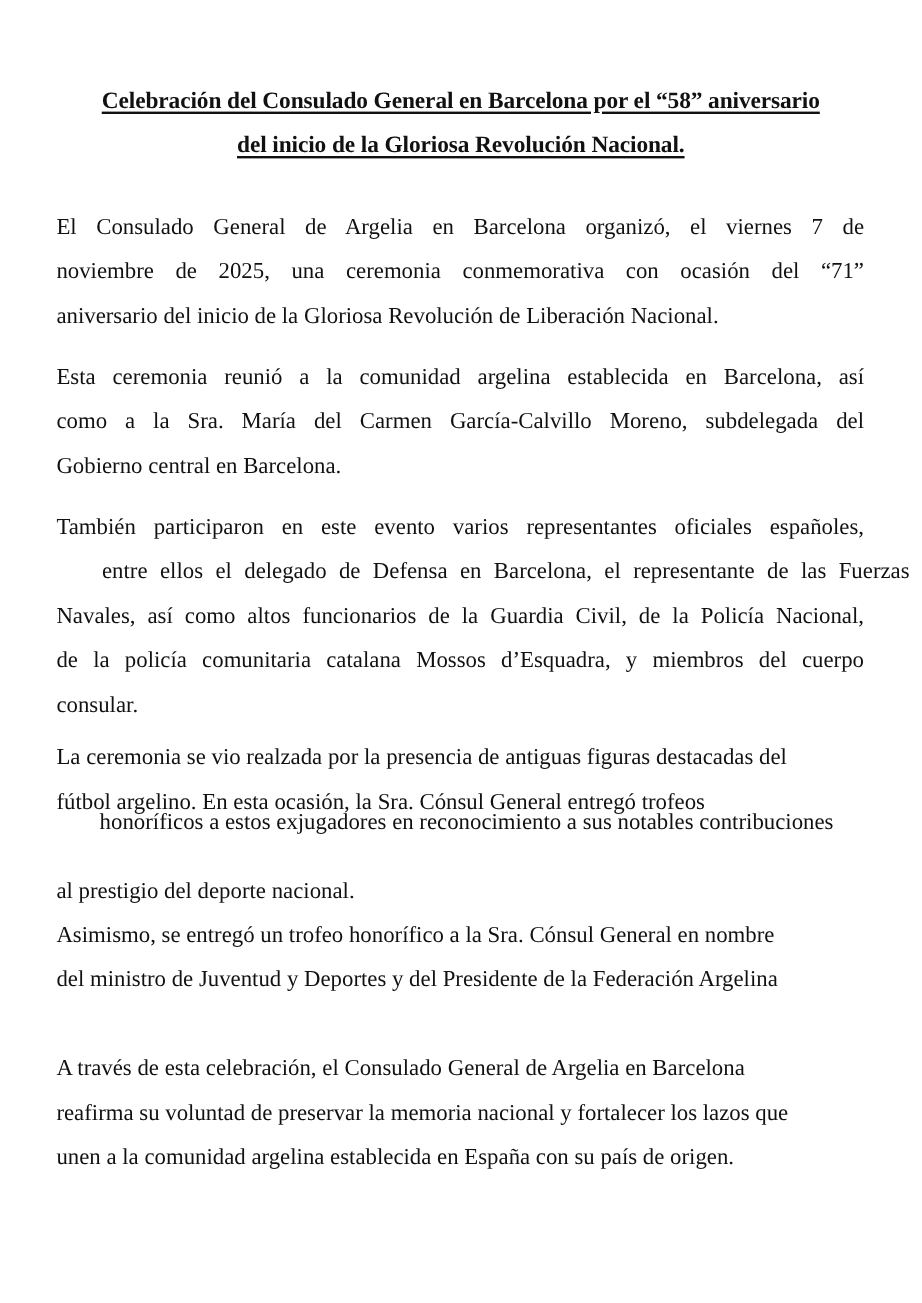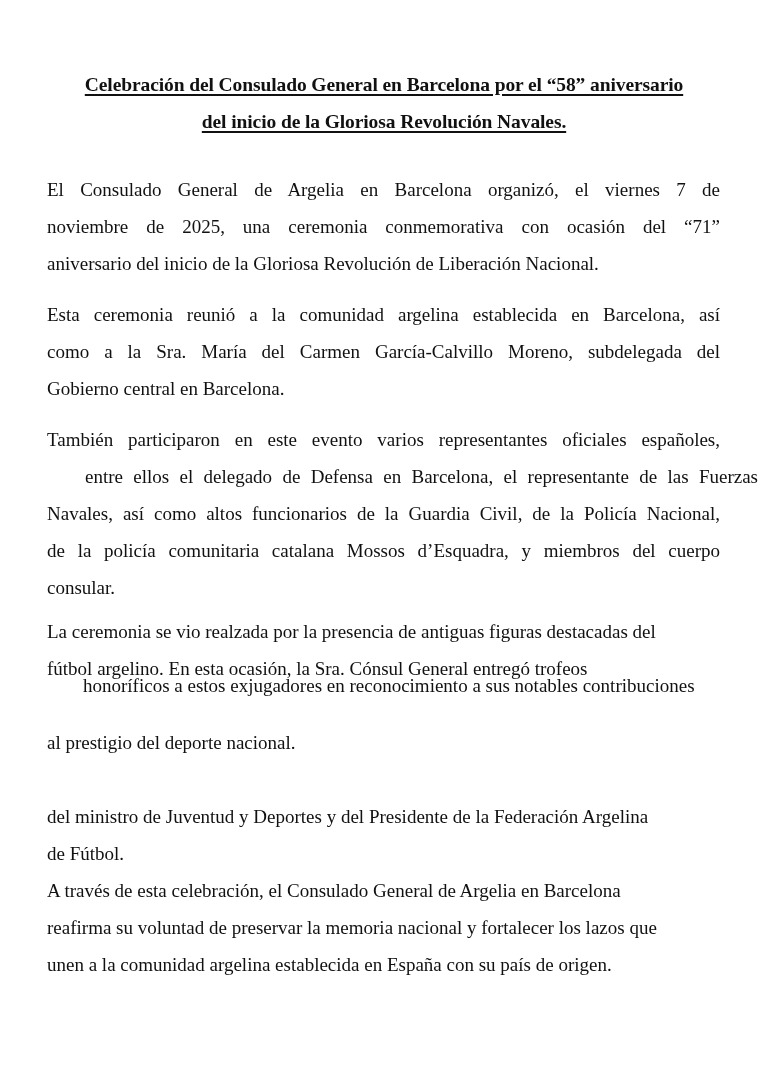--- a/index.html
+++ b/index.html
@@ -21,40 +21,40 @@
     .just {
       text-align: justify; text-align-last: justify; white-space: normal;
       height: 24px; overflow: hidden;
     }
   </style>
 </head>
 <body>
 
 <div class="page">
   <div class="title-line" style="top:74px;">Celebración del Consulado General en Barcelona por el “58” aniversario</div>
-  <div class="title-line" style="top:111px;">del inicio de la Gloriosa Revolución Navales.</div>
+  <div class="title-line" style="top:111px;">del inicio de la Gloriosa Revolución Nacional.</div>
 
   <div class="line just" style="top:178px;">El Consulado General de Argelia en Barcelona organizó, el viernes 7 de</div>
   <div class="line just" style="top:215px;">noviembre de 2025, una ceremonia conmemorativa con ocasión del “71”</div>
   <div class="line" style="top:252px;">aniversario del inicio de la Gloriosa Revolución de Liberación Nacional.</div>
 
   <div class="line just" style="top:303px;">Esta ceremonia reunió a la comunidad argelina establecida en Barcelona, así</div>
   <div class="line just" style="top:340px;">como a la Sra. María del Carmen García-Calvillo Moreno, subdelegada del</div>
   <div class="line" style="top:377px;">Gobierno central en Barcelona.</div>
 
   <div class="line just" style="top:428px;">También participaron en este evento varios representantes oficiales españoles,</div>
   <div class="line just" style="top:465px;margin-left:38px;">entre ellos el delegado de Defensa en Barcelona, el representante de las Fuerzas</div>
   <div class="line just" style="top:502px;">Navales, así como altos funcionarios de la Guardia Civil, de la Policía Nacional,</div>
   <div class="line just" style="top:539px;">de la policía comunitaria catalana Mossos d’Esquadra, y miembros del cuerpo</div>
   <div class="line" style="top:576px;">consular.</div>
 
   <div class="line" style="top:620px;">La ceremonia se vio realzada por la presencia de antiguas figuras destacadas del</div>
   <div class="line" style="top:657px;">fútbol argelino. En esta ocasión, la Sra. Cónsul General entregó trofeos</div>
   <div class="line" style="top:674px;margin-left:36px;">honoríficos a estos exjugadores en reconocimiento a sus notables contribuciones</div>
   <div class="line" style="top:731px;">al prestigio del deporte nacional.</div>
 
+  <div class="line" style="top:768px;">Asimismo, se entregó un trofeo honorífico a la Sra. Cónsul General en nombre</div>
   <div class="line" style="top:805px;">del ministro de Juventud y Deportes y del Presidente de la Federación Argelina</div>
-  <div class="line" style="top:842px;">de Fútbol.</div>
 
   <div class="line" style="top:879px;">A través de esta celebración, el Consulado General de Argelia en Barcelona</div>
   <div class="line" style="top:916px;">reafirma su voluntad de preservar la memoria nacional y fortalecer los lazos que</div>
   <div class="line" style="top:953px;">unen a la comunidad argelina establecida en España con su país de origen.</div>
 </div>
 
 </body></html>

